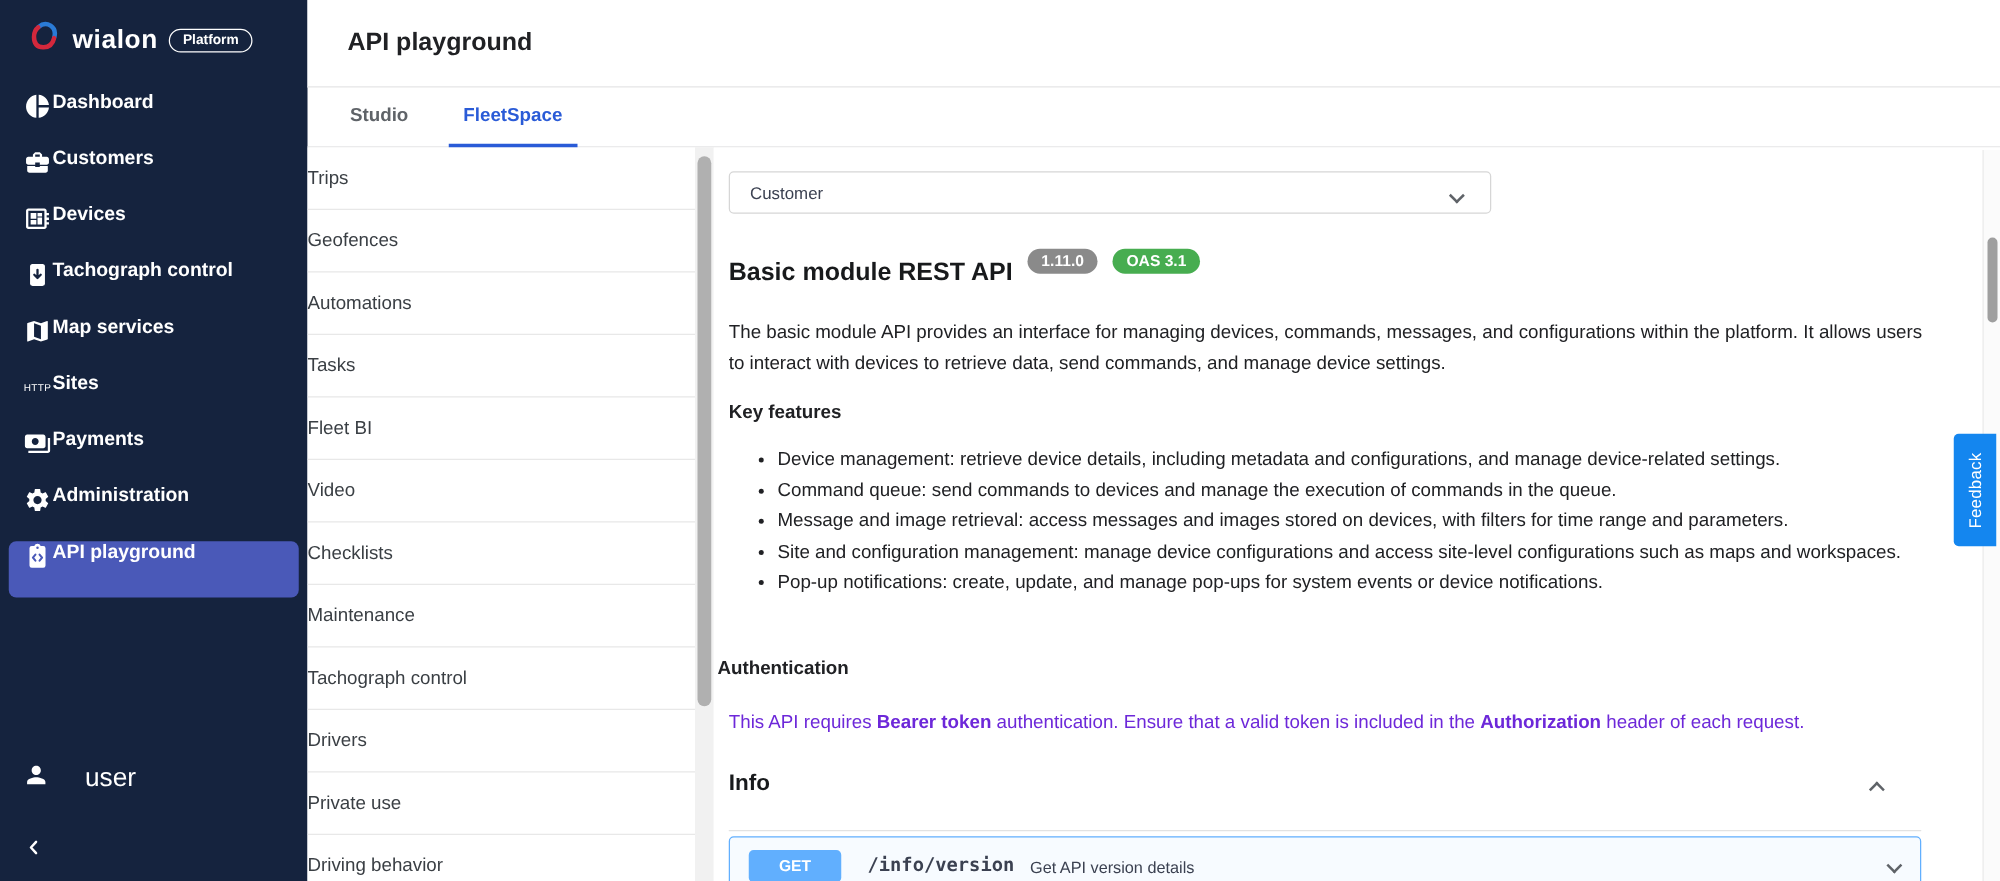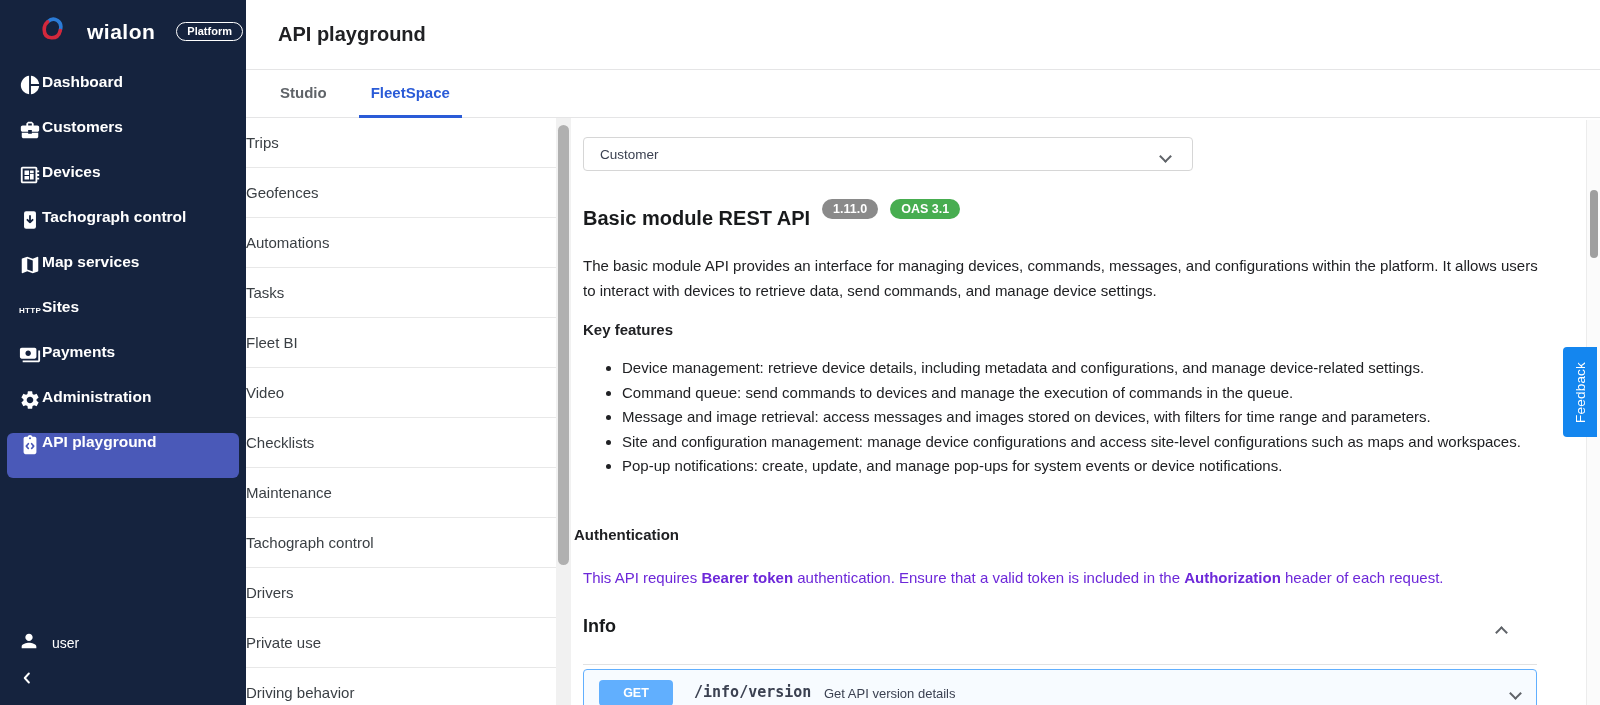--- a/index.html
+++ b/index.html
@@ -3,33 +3,33 @@
 <meta charset="utf-8">
 <style>
   * { margin:0; padding:0; box-sizing:border-box; }
   html,body { width:1600px; height:705px; overflow:hidden; background:#fff;
               font-family:"Liberation Sans", sans-serif; }
   body { position:relative; }
 
   
   .sidebar { position:absolute; left:0; top:0; width:246px; height:705px;
              background:#15233E; color:#fff; }
-  .logo-row { position:absolute; left:39px; top:16px; display:flex; align-items:center; gap:21px;justify-content:center; }
+  .logo-row { position:absolute; left:22px; top:16px; display:flex; align-items:center; gap:9px;justify-content:center; }
   .brand-text { font-size:21px; font-weight:bold; letter-spacing:.5px; color:#fff; }
   .brand-badge { border:1.5px solid #fff; border-radius:12px; padding:2px 10px 3px;
                  font-size:11px; font-weight:bold; color:#fff; }
   .side-nav { position:absolute; left:0; top:73px; width:246px; }
   .nav-item { height:45px; display:flex; align-items:flex-start; 
               padding-left:18px; font-size:15.5px; font-weight:600; cursor:pointer; }
   .nav-item .nicon { width:24px; height:24px; flex:0 0 24px; display:flex;
                      align-items:center; justify-content:center; }
   .nav-item.active { background:#4A59B8; margin:0 7px; padding-left:11px; border-radius:6px; }
-  .http-glyph { font-size:8px; font-weight:bold; letter-spacing:.3px; color:#fff; }
-  .side-footer-user { position:absolute; left:18px; bottom:50px; display:flex;
-                      align-items:center; gap:12px; font-size:14px; }
+  .http-glyph { font-size:8px; font-weight:normal; letter-spacing:.3px; color:#fff; }
+  .side-footer-user { position:absolute; left:18px; bottom:68px; display:flex;
+                      align-items:center; gap:28px; font-size:21px; }
   .side-collapse { position:absolute; left:18px; bottom:16px; width:20px; height:20px; cursor:pointer; }
 
   
   .top-header { position:absolute; left:246px; top:0; width:1354px; height:70px;
                 background:#fff; border-bottom:1px solid #e5e5e6; }
   .page-title { margin-left:32px; line-height:69px; font-size:20px; font-weight:bold; color:#202124; }
   .tabbar { position:absolute; left:246px; top:70px; width:1354px; height:48px;
             border-bottom:1px solid #e5e5e6; display:flex; gap:20px; padding-left:22px; }
   .tab { height:48px; line-height:46px; padding:0 12px; font-size:15px; font-weight:600;
          color:#5f6368; cursor:pointer; }

